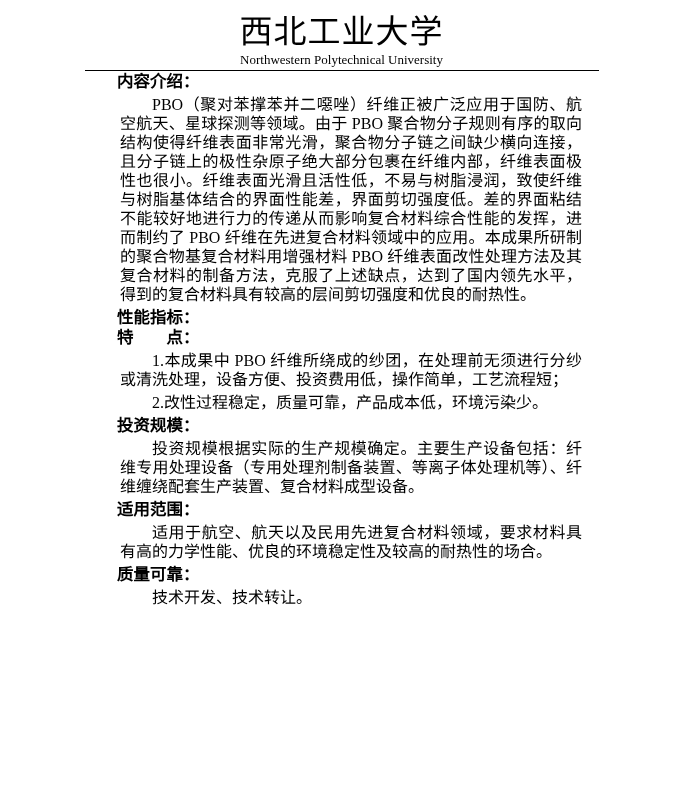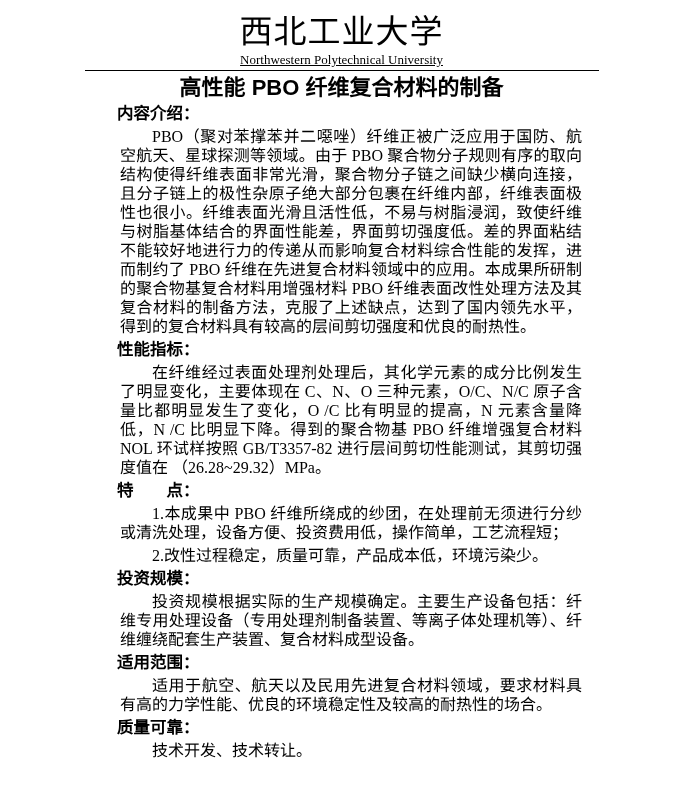--- a/index.html
+++ b/index.html
@@ -30,21 +30,20 @@
     font-weight: 400;
     letter-spacing: 1px;
     white-space: nowrap;
   }
   .uni-en {
     font-family: "Liberation Serif", serif;
     font-size: 13px;
     line-height: 15px;
     margin-top: 1px;
     white-space: nowrap;
-    text-decoration: underline;
   }
   .rule {
     border: none;
     border-top: 1.6px solid #000000;
     width: 514px;
     margin: 3px auto 0 auto;
   }
   
   .doc-title {
     font-family: "Liberation Sans", sans-serif;
@@ -80,32 +79,30 @@
 <body>
 
 <div class="page">
 
   <header class="letterhead">
     <div class="uni-cn">西北工业大学</div>
     <div class="uni-en">Northwestern Polytechnical University</div>
     <hr class="rule">
   </header>
 
-  <h1 class="doc-title">高性能 PBO 纤维复合材料的制备</h1>
 
   <main class="doc-body">
 
     <section>
       <h2>内容介绍：</h2>
       <p>PBO（聚对苯撑苯并二噁唑）纤维正被广泛应用于国防、航空航天、星球探测等领域。由于 PBO 聚合物分子规则有序的取向结构使得纤维表面非常光滑，聚合物分子链之间缺少横向连接，且分子链上的极性杂原子绝大部分包裹在纤维内部，纤维表面极性也很小。纤维表面光滑且活性低，不易与树脂浸润，致使纤维与树脂基体结合的界面性能差，界面剪切强度低。差的界面粘结不能较好地进行力的传递从而影响复合材料综合性能的发挥，进而制约了 PBO 纤维在先进复合材料领域中的应用。本成果所研制的聚合物基复合材料用增强材料 PBO 纤维表面改性处理方法及其复合材料的制备方法，克服了上述缺点，达到了国内领先水平，得到的复合材料具有较高的层间剪切强度和优良的耐热性。</p>
     </section>
 
     <section>
       <h2>性能指标：</h2>
-      <p>在纤维经过表面处理剂处理后，其化学元素的成分比例发生了明显变化，主要体现在 C、N、O 三种元素，O/C、N/C 原子含量比都明显发生了变化，O /C 比有明显的提高，N 元素含量降低，N /C 比明显下降。得到的聚合物基 PBO 纤维增强复合材料 NOL 环试样按照 GB/T3357-82 进行层间剪切性能测试，其剪切强度值在 （26.28~29.32）MPa。</p>
     </section>
 
     <section>
       <h2>特　　点：</h2>
       <p>1.本成果中 PBO 纤维所绕成的纱团，在处理前无须进行分纱或清洗处理，设备方便、投资费用低，操作简单，工艺流程短；</p>
       <p>2.改性过程稳定，质量可靠，产品成本低，环境污染少。</p>
     </section>
 
     <section>
       <h2>投资规模：</h2>

